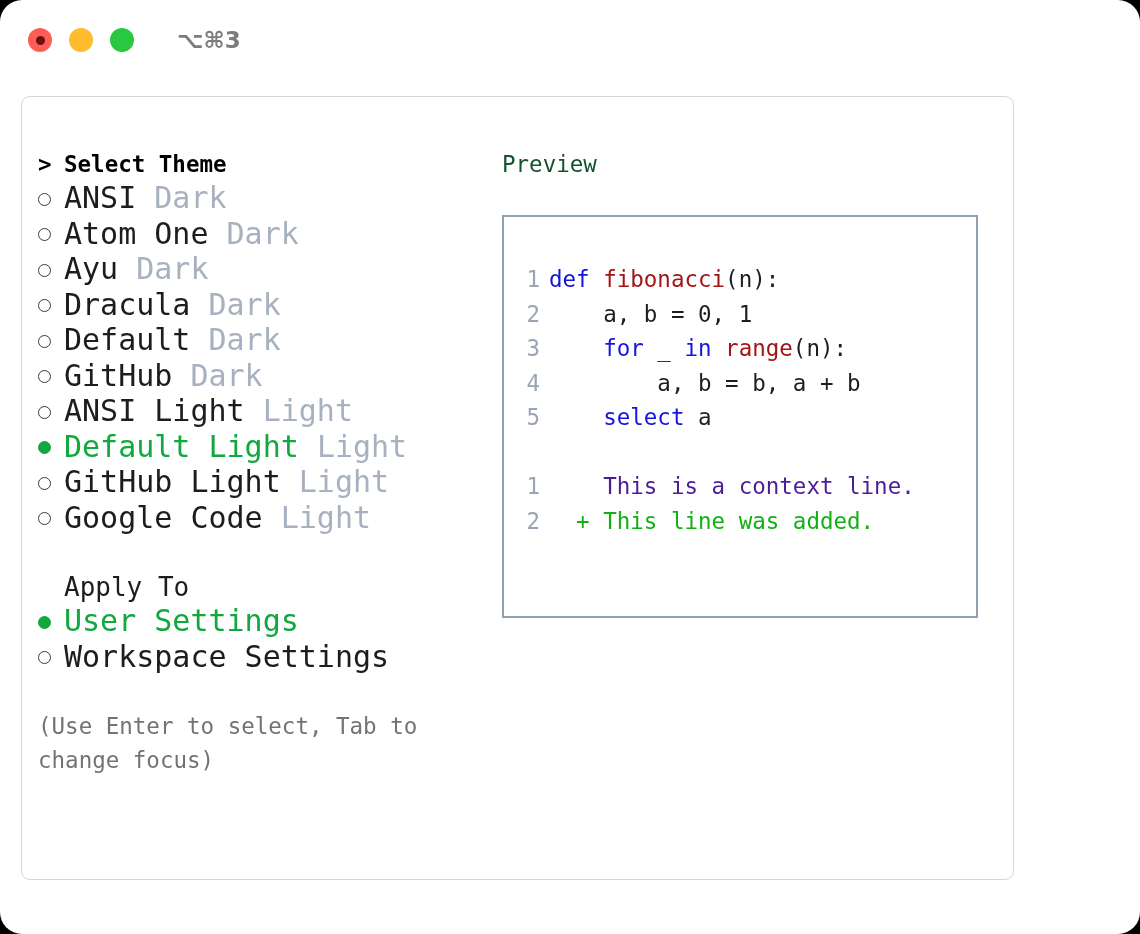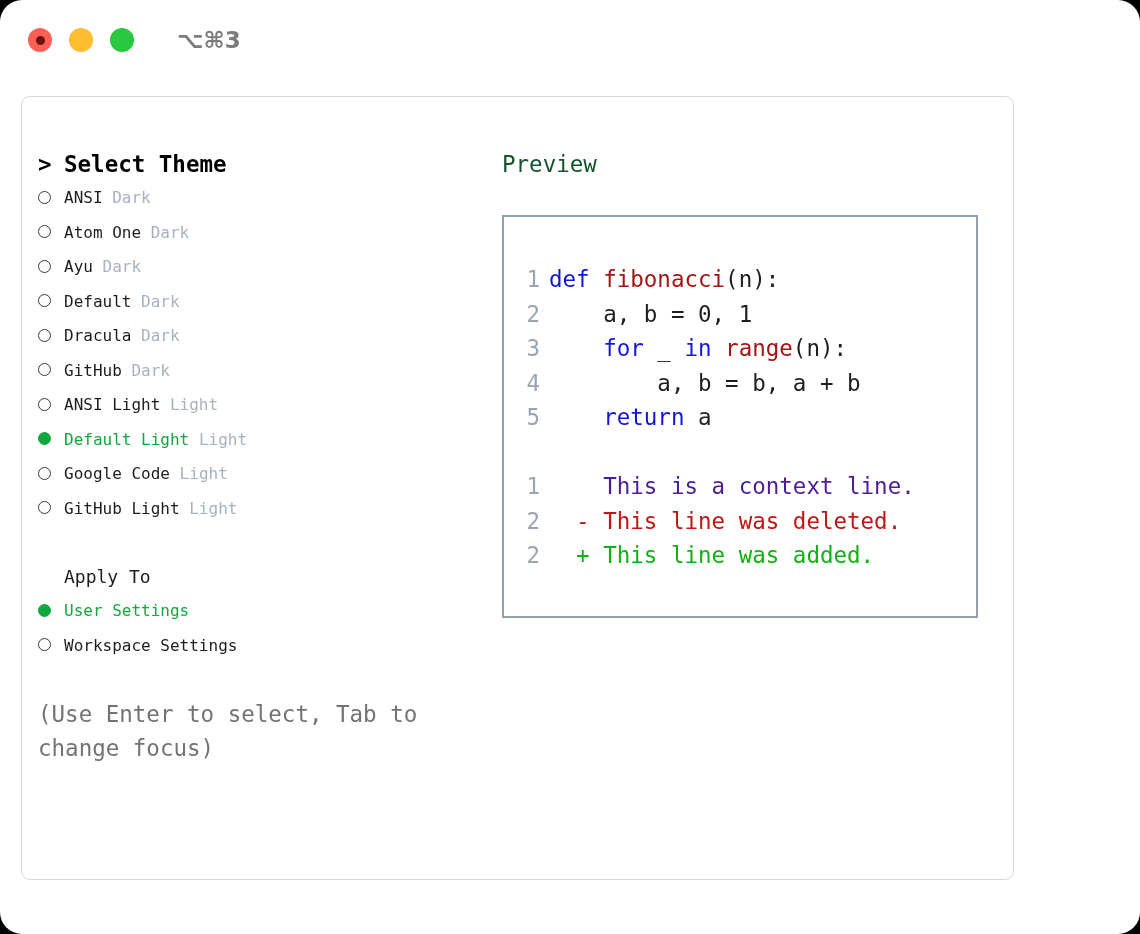--- a/index.html
+++ b/index.html
@@ -87,21 +87,21 @@
 
   
   .left-col {
     position: absolute;
     left: 16px;
     top: 50px;
     width: 450px;
   }
 
   .line {
-    font-size: 16px;
+    font-size: 30px;
     line-height: 34px;
     white-space: pre;
     color: #1d1d1f;
   }
 
   .header-line {
     font-weight: 700;
     color: #000000;
     font-size: 22.5px;
     line-height: 34px;
@@ -146,21 +146,21 @@
   .hint {
     color: #737373;
     font-size: 22.5px;
     line-height: 34px;
     white-space: pre;
   }
   .spacer { height: 34px; }
 
   .group-label {
     color: #1d1d1f;
-    font-size: 18px;
+    font-size: 26px;
     line-height: 34px;
     white-space: pre;
     padding-left: 26px;
   }
 
   
   .right-col {
     position: absolute;
     left: 480px;
     top: 50px;
@@ -226,27 +226,27 @@
     <div class="columns">
 
       <div class="left-col">
 
         <div class="header-line"><span class="marker">&gt;</span><span>Select Theme</span></div>
 
         <div id="theme-items">
             <div class="line"><span class="bullet-wrap"><span class="bullet off"></span></span><span class="label">ANSI</span><span> </span><span class="tag">Dark</span></div>
             <div class="line"><span class="bullet-wrap"><span class="bullet off"></span></span><span class="label">Atom One</span><span> </span><span class="tag">Dark</span></div>
             <div class="line"><span class="bullet-wrap"><span class="bullet off"></span></span><span class="label">Ayu</span><span> </span><span class="tag">Dark</span></div>
+            <div class="line"><span class="bullet-wrap"><span class="bullet off"></span></span><span class="label">Dracula</span><span> </span><span class="tag">Dark</span></div>
             <div class="line"><span class="bullet-wrap"><span class="bullet off"></span></span><span class="label">Default</span><span> </span><span class="tag">Dark</span></div>
-            <div class="line"><span class="bullet-wrap"><span class="bullet off"></span></span><span class="label">Dracula</span><span> </span><span class="tag">Dark</span></div>
             <div class="line"><span class="bullet-wrap"><span class="bullet off"></span></span><span class="label">GitHub</span><span> </span><span class="tag">Dark</span></div>
             <div class="line"><span class="bullet-wrap"><span class="bullet off"></span></span><span class="label">ANSI Light</span><span> </span><span class="tag">Light</span></div>
             <div class="line"><span class="bullet-wrap"><span class="bullet on"></span></span><span class="label sel">Default Light</span><span> </span><span class="tag">Light</span></div>
+            <div class="line"><span class="bullet-wrap"><span class="bullet off"></span></span><span class="label">GitHub Light</span><span> </span><span class="tag">Light</span></div>
             <div class="line"><span class="bullet-wrap"><span class="bullet off"></span></span><span class="label">Google Code</span><span> </span><span class="tag">Light</span></div>
-            <div class="line"><span class="bullet-wrap"><span class="bullet off"></span></span><span class="label">GitHub Light</span><span> </span><span class="tag">Light</span></div>
           </div>
 
         <div class="spacer"></div>
 
         <div class="group-label">Apply To</div>
 
         <div id="apply-items">
             <div class="line"><span class="bullet-wrap"><span class="bullet on"></span></span><span class="label sel">User Settings</span></div>
             <div class="line"><span class="bullet-wrap"><span class="bullet off"></span></span><span class="label">Workspace Settings</span></div>
           </div>
@@ -258,24 +258,23 @@
       </div>
 
       <div class="right-col">
         <div class="preview-title">Preview</div>
         <div class="preview-box">
           <div class="code" id="code-area">
               <div class="crow"><span class="ln">1</span><span class="kw">def </span><span class="fn">fibonacci</span><span class="pl">(n):</span></div>
               <div class="crow"><span class="ln">2</span><span class="pl">    a, b = 0, 1</span></div>
               <div class="crow"><span class="ln">3</span><span class="pl">    </span><span class="kw">for</span><span class="pl"> _ </span><span class="kw">in</span><span class="pl"> </span><span class="fn">range</span><span class="pl">(n):</span></div>
               <div class="crow"><span class="ln">4</span><span class="pl">        a, b = b, a + b</span></div>
-              <div class="crow"><span class="ln">5</span><span class="pl">    </span><span class="kw">return</span><span class="pl"> a</span></div>
+              <div class="crow"><span class="ln">5</span><span class="pl">    </span><span class="kw">select</span><span class="pl"> a</span></div>
               <div class="gap"></div>
               <div class="crow"><span class="ln">1</span><span class="ctx">    </span><span class="ctx">This is a context line.</span></div>
-              <div class="crow"><span class="ln">2</span><span class="del">  - </span><span class="del">This line was deleted.</span></div>
               <div class="crow"><span class="ln">2</span><span class="add">  + </span><span class="add">This line was added.</span></div>
             </div>
         </div>
       </div>
 
     </div>
   </div>
 </div>
 
 </body></html>

